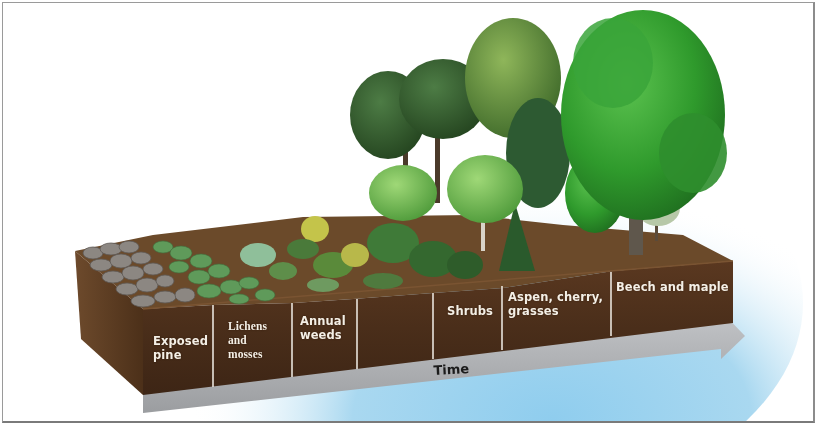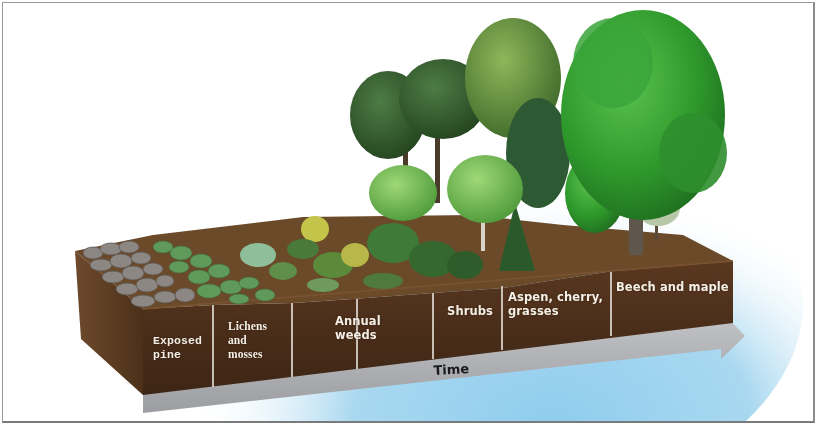--- a/index.html
+++ b/index.html
@@ -141,30 +141,30 @@
       <rect x="652" y="208" width="3" height="30" fill="#5a4a3a"></rect>
       <ellipse cx="655" cy="205" rx="22" ry="18" fill="#b7c8a8"></ellipse>
 
       <rect x="626" y="170" width="14" height="82" fill="#5f574c"></rect>
       <ellipse cx="640" cy="112" rx="82" ry="105" fill="url(#tree1)"></ellipse>
       <ellipse cx="610" cy="60" rx="40" ry="45" fill="#3aa53a" opacity="0.85"></ellipse>
       <ellipse cx="690" cy="150" rx="34" ry="40" fill="#2f8e2d" opacity="0.9"></ellipse>
     </g>
   </svg>
 
-  <div class="label" style="left:150px; top:331px;font-family:Liberation Mono, monospace;">
+  <div class="label" style="left:150px; top:331px;">
     <div>Exposed</div>
     <div>pine</div>
   </div>
   <div class="label" style="left:225px; top:316px;font-family:Liberation Serif, serif;">
     <div>Lichens</div>
     <div>and</div>
     <div>mosses</div>
   </div>
-  <div class="label" style="left:297px; top:311px;margin-left:35px;">
+  <div class="label" style="left:297px; top:311px;">
     <div>Annual</div>
     <div>weeds</div>
   </div>
   <div class="label" style="left:444px; top:301px;">
     <div>Shrubs</div>
   </div>
   <div class="label" style="left:505px; top:287px;">
     <div>Aspen, cherry,</div>
     <div>grasses</div>
   </div>

